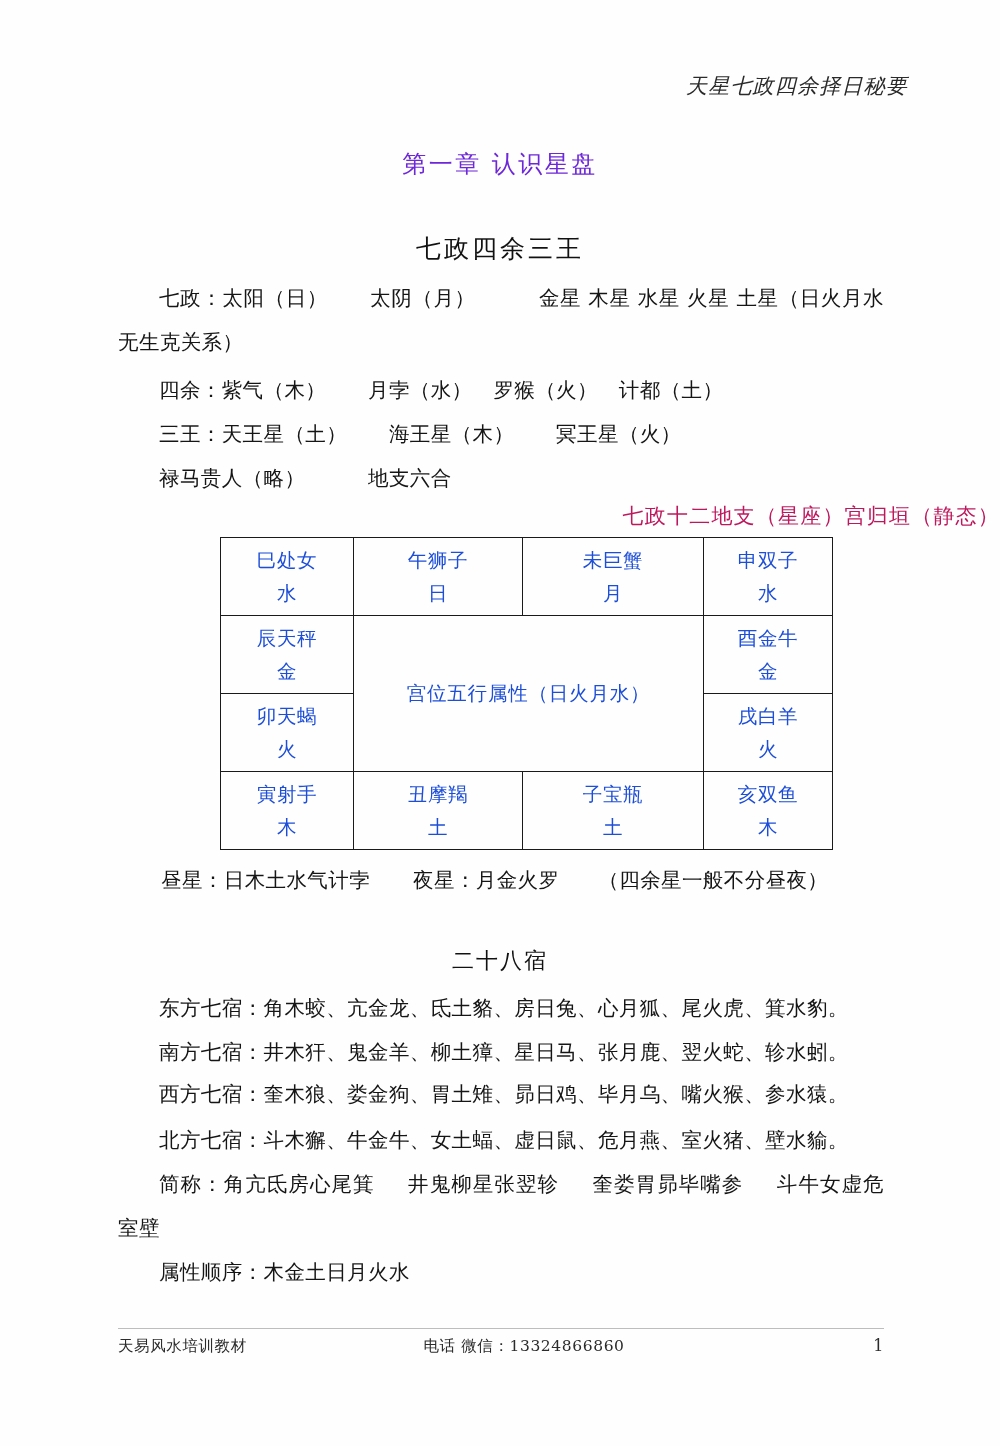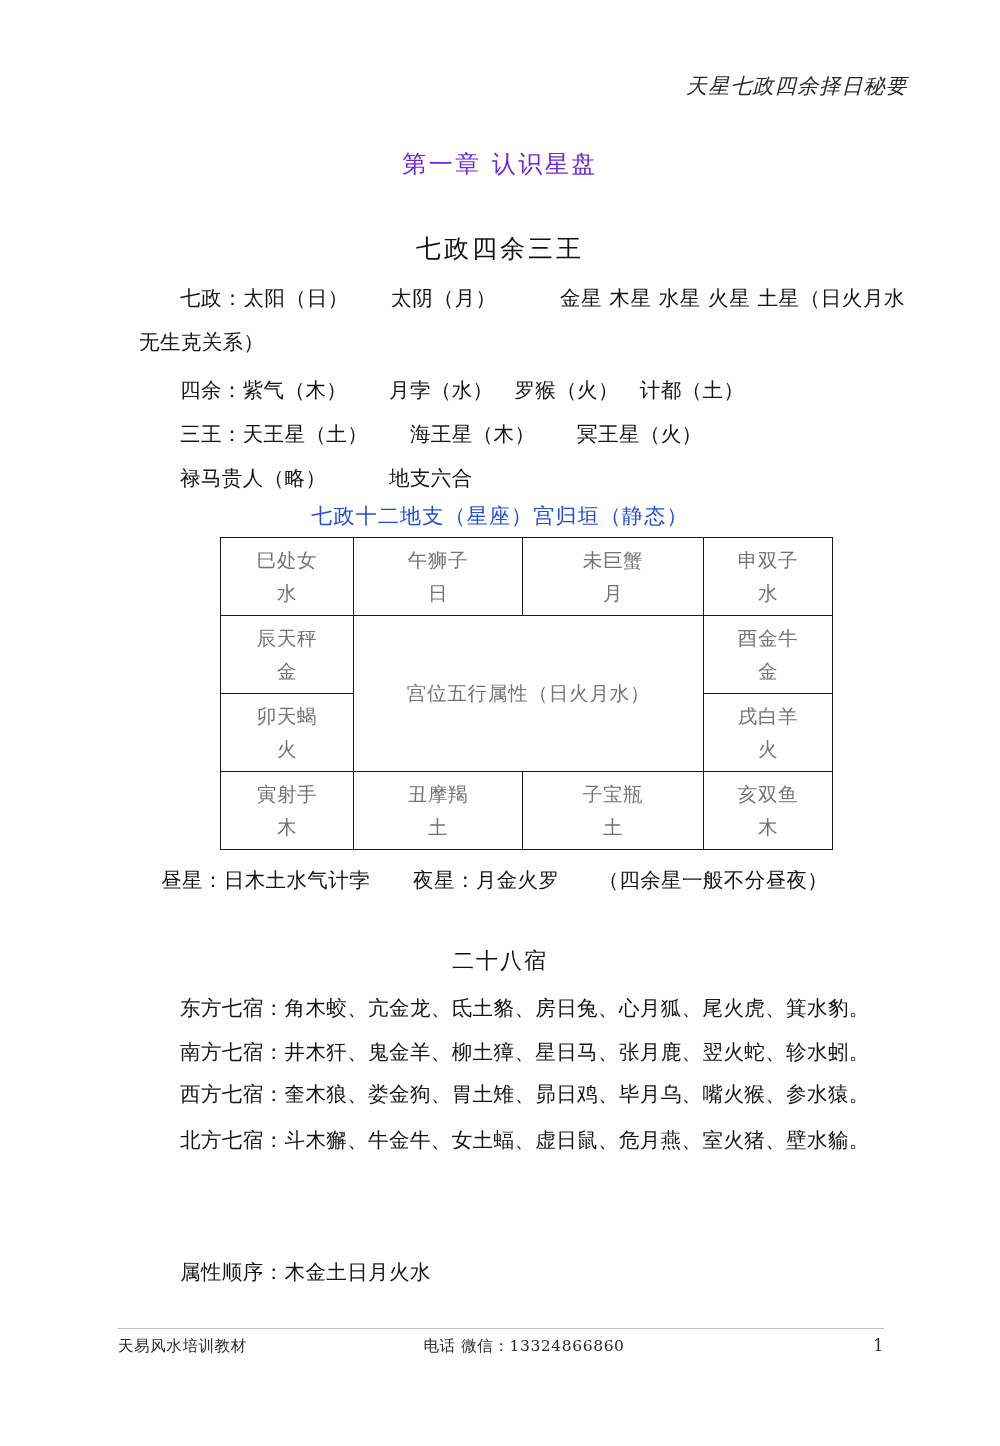--- a/index.html
+++ b/index.html
@@ -62,56 +62,56 @@
   .body-block {
     position: absolute;
     left: 118px;
     width: 766px;
     font-size: 20.5px;
     line-height: 44px;
     text-align: justify;
     color: #151515;
     letter-spacing: 0.4px;
   }
-  .indent { text-indent: 2em; margin-left: 21px; }
+  .indent { text-indent: 2em; }
 
   .p-qizheng   { top: 276px; }
   .p-siyu      { top: 368px; }
   .p-sanwang   { top: 412px; }
   .p-lumagui   { top: 456px; }
 
   
   .table-caption {
     position: absolute;
     top: 502px;
     left: 0;
     width: 100%;
-    text-align: center;
+    text-align: right;
     font-size: 21px;
     letter-spacing: 1.2px;
-    color: #1d4ed8;
+    color: #be185d;
   }
 
   
   .palace-table {
     position: absolute;
     left: 220px;
     top: 537px;
     width: 608px;
     height: 313px;
     border-collapse: collapse;
     table-layout: fixed;
   }
   .palace-table td {
     border: 1.6px solid #1a1a1a;
     text-align: center;
     vertical-align: middle;
     font-size: 19.5px;
     line-height: 33px;
-    color: #737373;
+    color: #1d4ed8;
     padding: 0;
     letter-spacing: 0.6px;
   }
   .cell-stack .sign { display: block; }
   .cell-stack .elem { display: block; }
   td.center-note {
     font-size: 19.5px;
     letter-spacing: 0.8px;
     vertical-align: middle;
   }
@@ -263,20 +263,22 @@
   <div class="mansions-title">二十八宿</div>
 
   <div class="body-block p-east indent">东方七宿：角木蛟、亢金龙、氐土貉、房日兔、心月狐、尾火虎、箕水豹。</div>
 
   <div class="body-block p-south indent">南方七宿：井木犴、鬼金羊、柳土獐、星日马、张月鹿、翌火蛇、轸水蚓。</div>
 
   <div class="body-block p-west indent">西方七宿：奎木狼、娄金狗、胃土雉、昴日鸡、毕月乌、嘴火猴、参水猿。</div>
 
   <div class="body-block p-north indent">北方七宿：斗木獬、牛金牛、女土蝠、虚日鼠、危月燕、室火猪、壁水貐。</div>
 
+  <div class="body-block p-abbr indent"><span>简称：</span><span>角亢氐房心尾箕</span><span class="gap-md"></span><span>井鬼柳星张翌轸</span><span class="gap-md"></span><span>奎娄胃昴毕嘴参</span><span class="gap-md"></span><span>斗牛女虚危室壁</span>
+  </div>
 
   <div class="body-block p-order indent">属性顺序：木金土日月火水</div>
 
   <div class="footer-rule"></div>
 
   <div class="footer">
     <span class="footer-left">天易风水培训教材</span>
     <span class="footer-center">电话 微信：13324866860</span>
     <span class="footer-right">1</span>
   </div>

